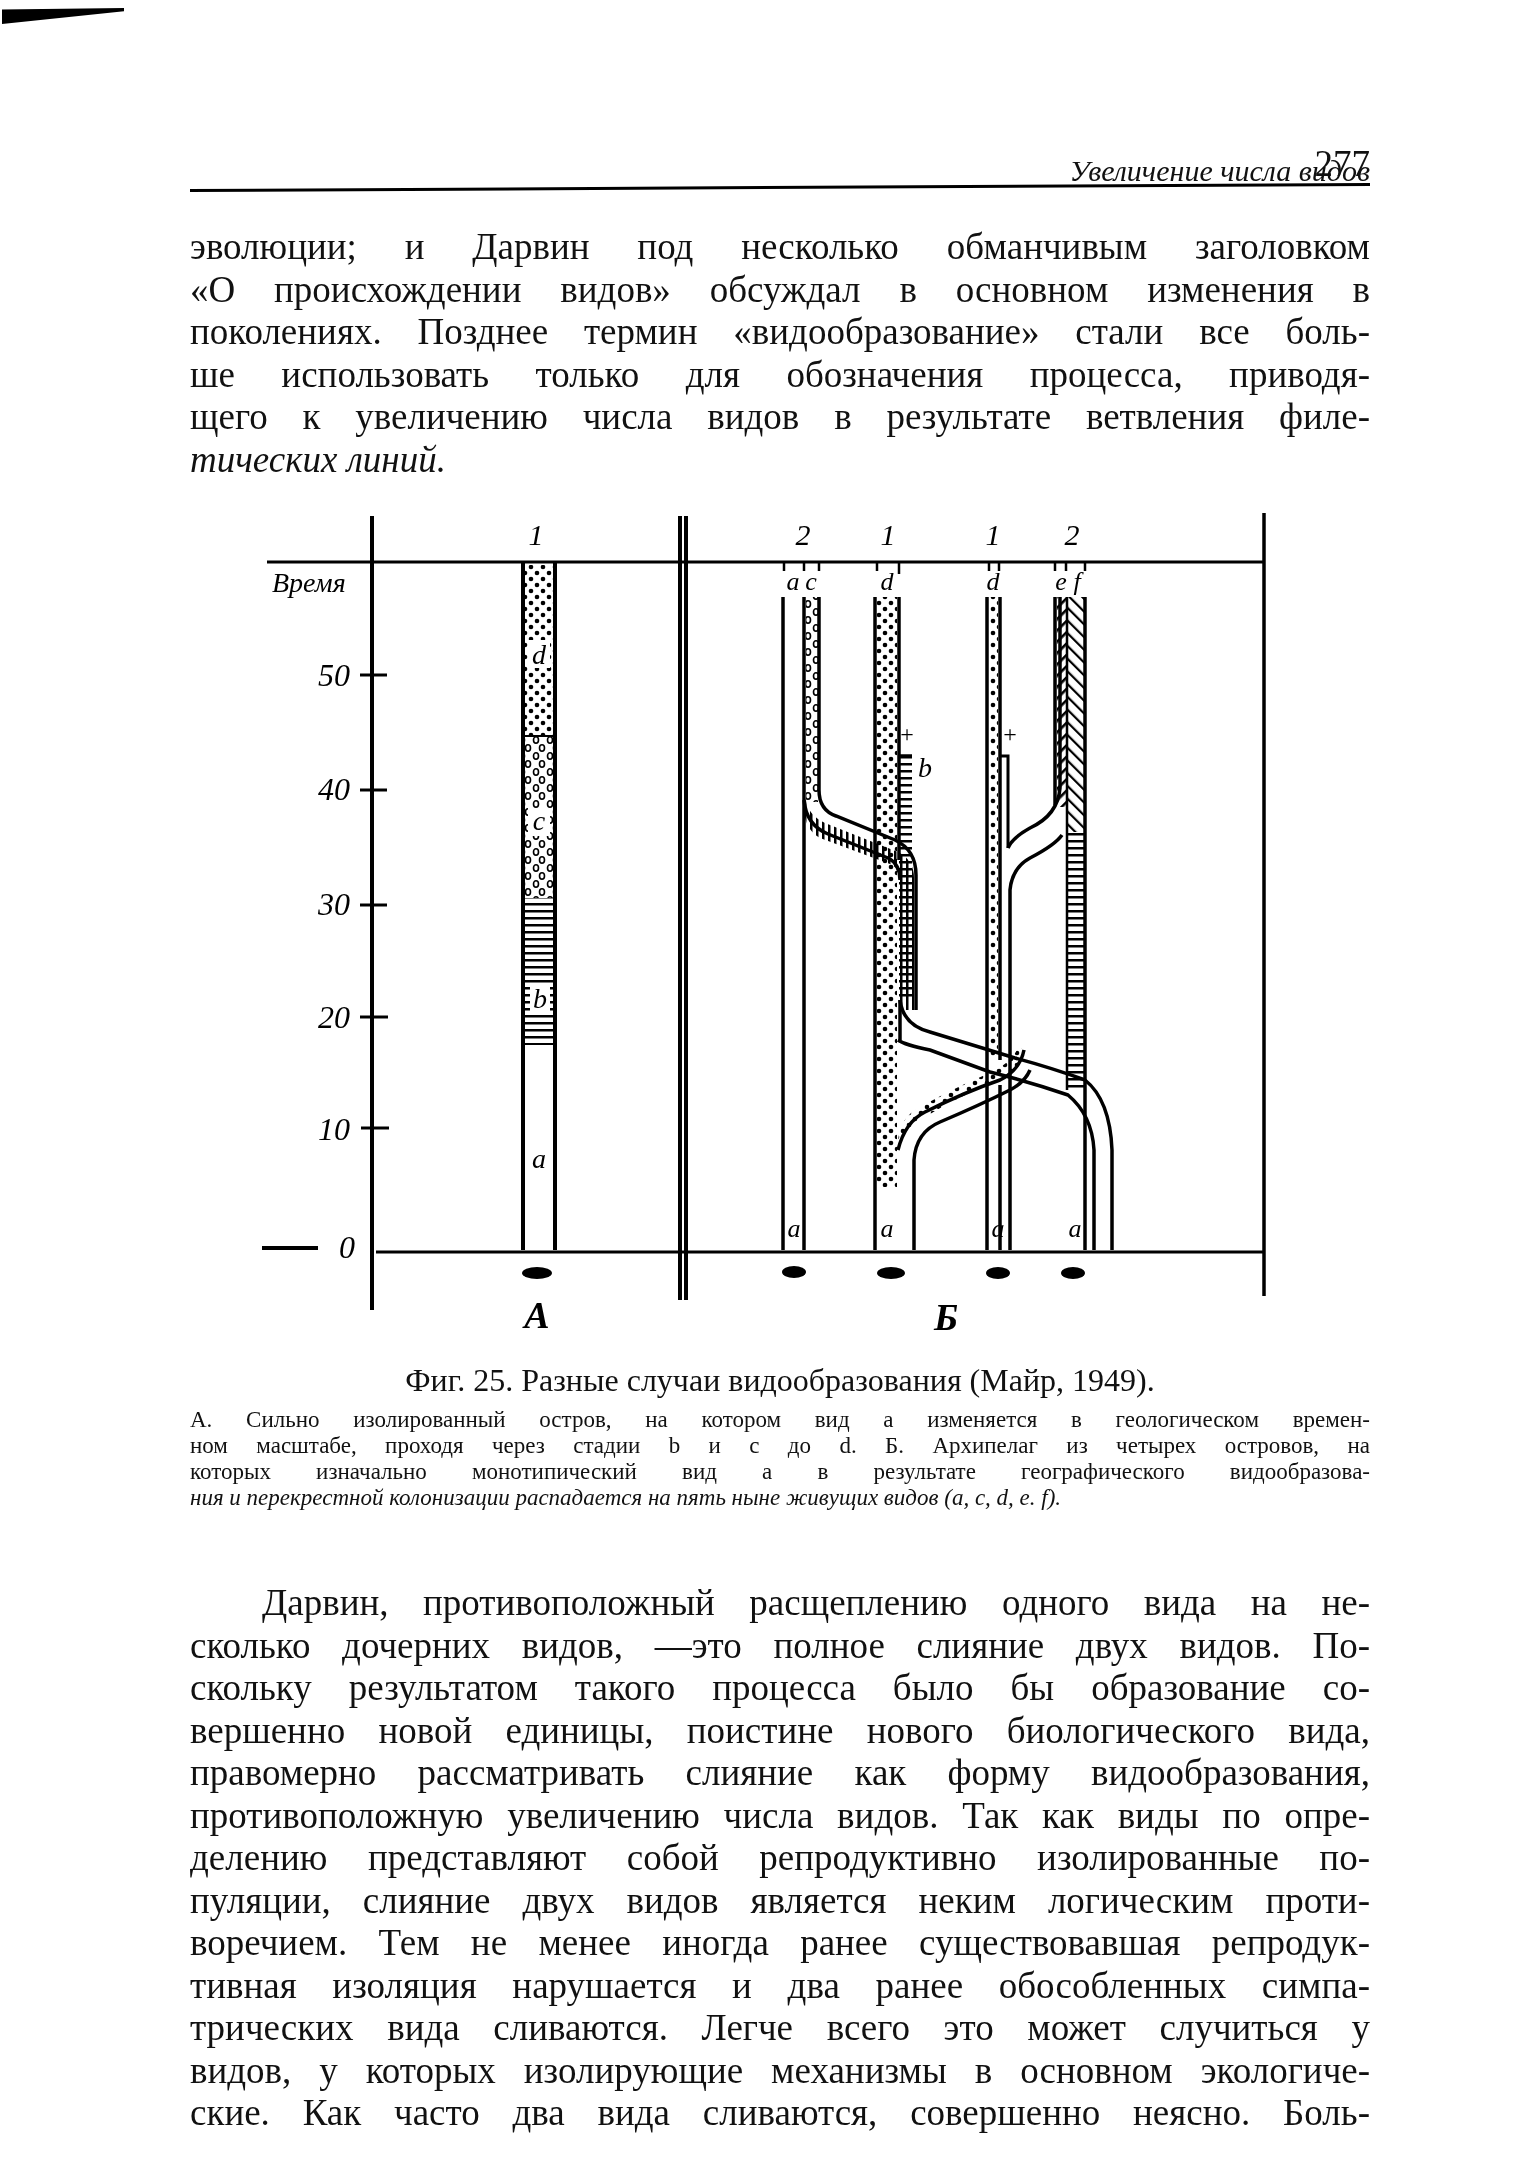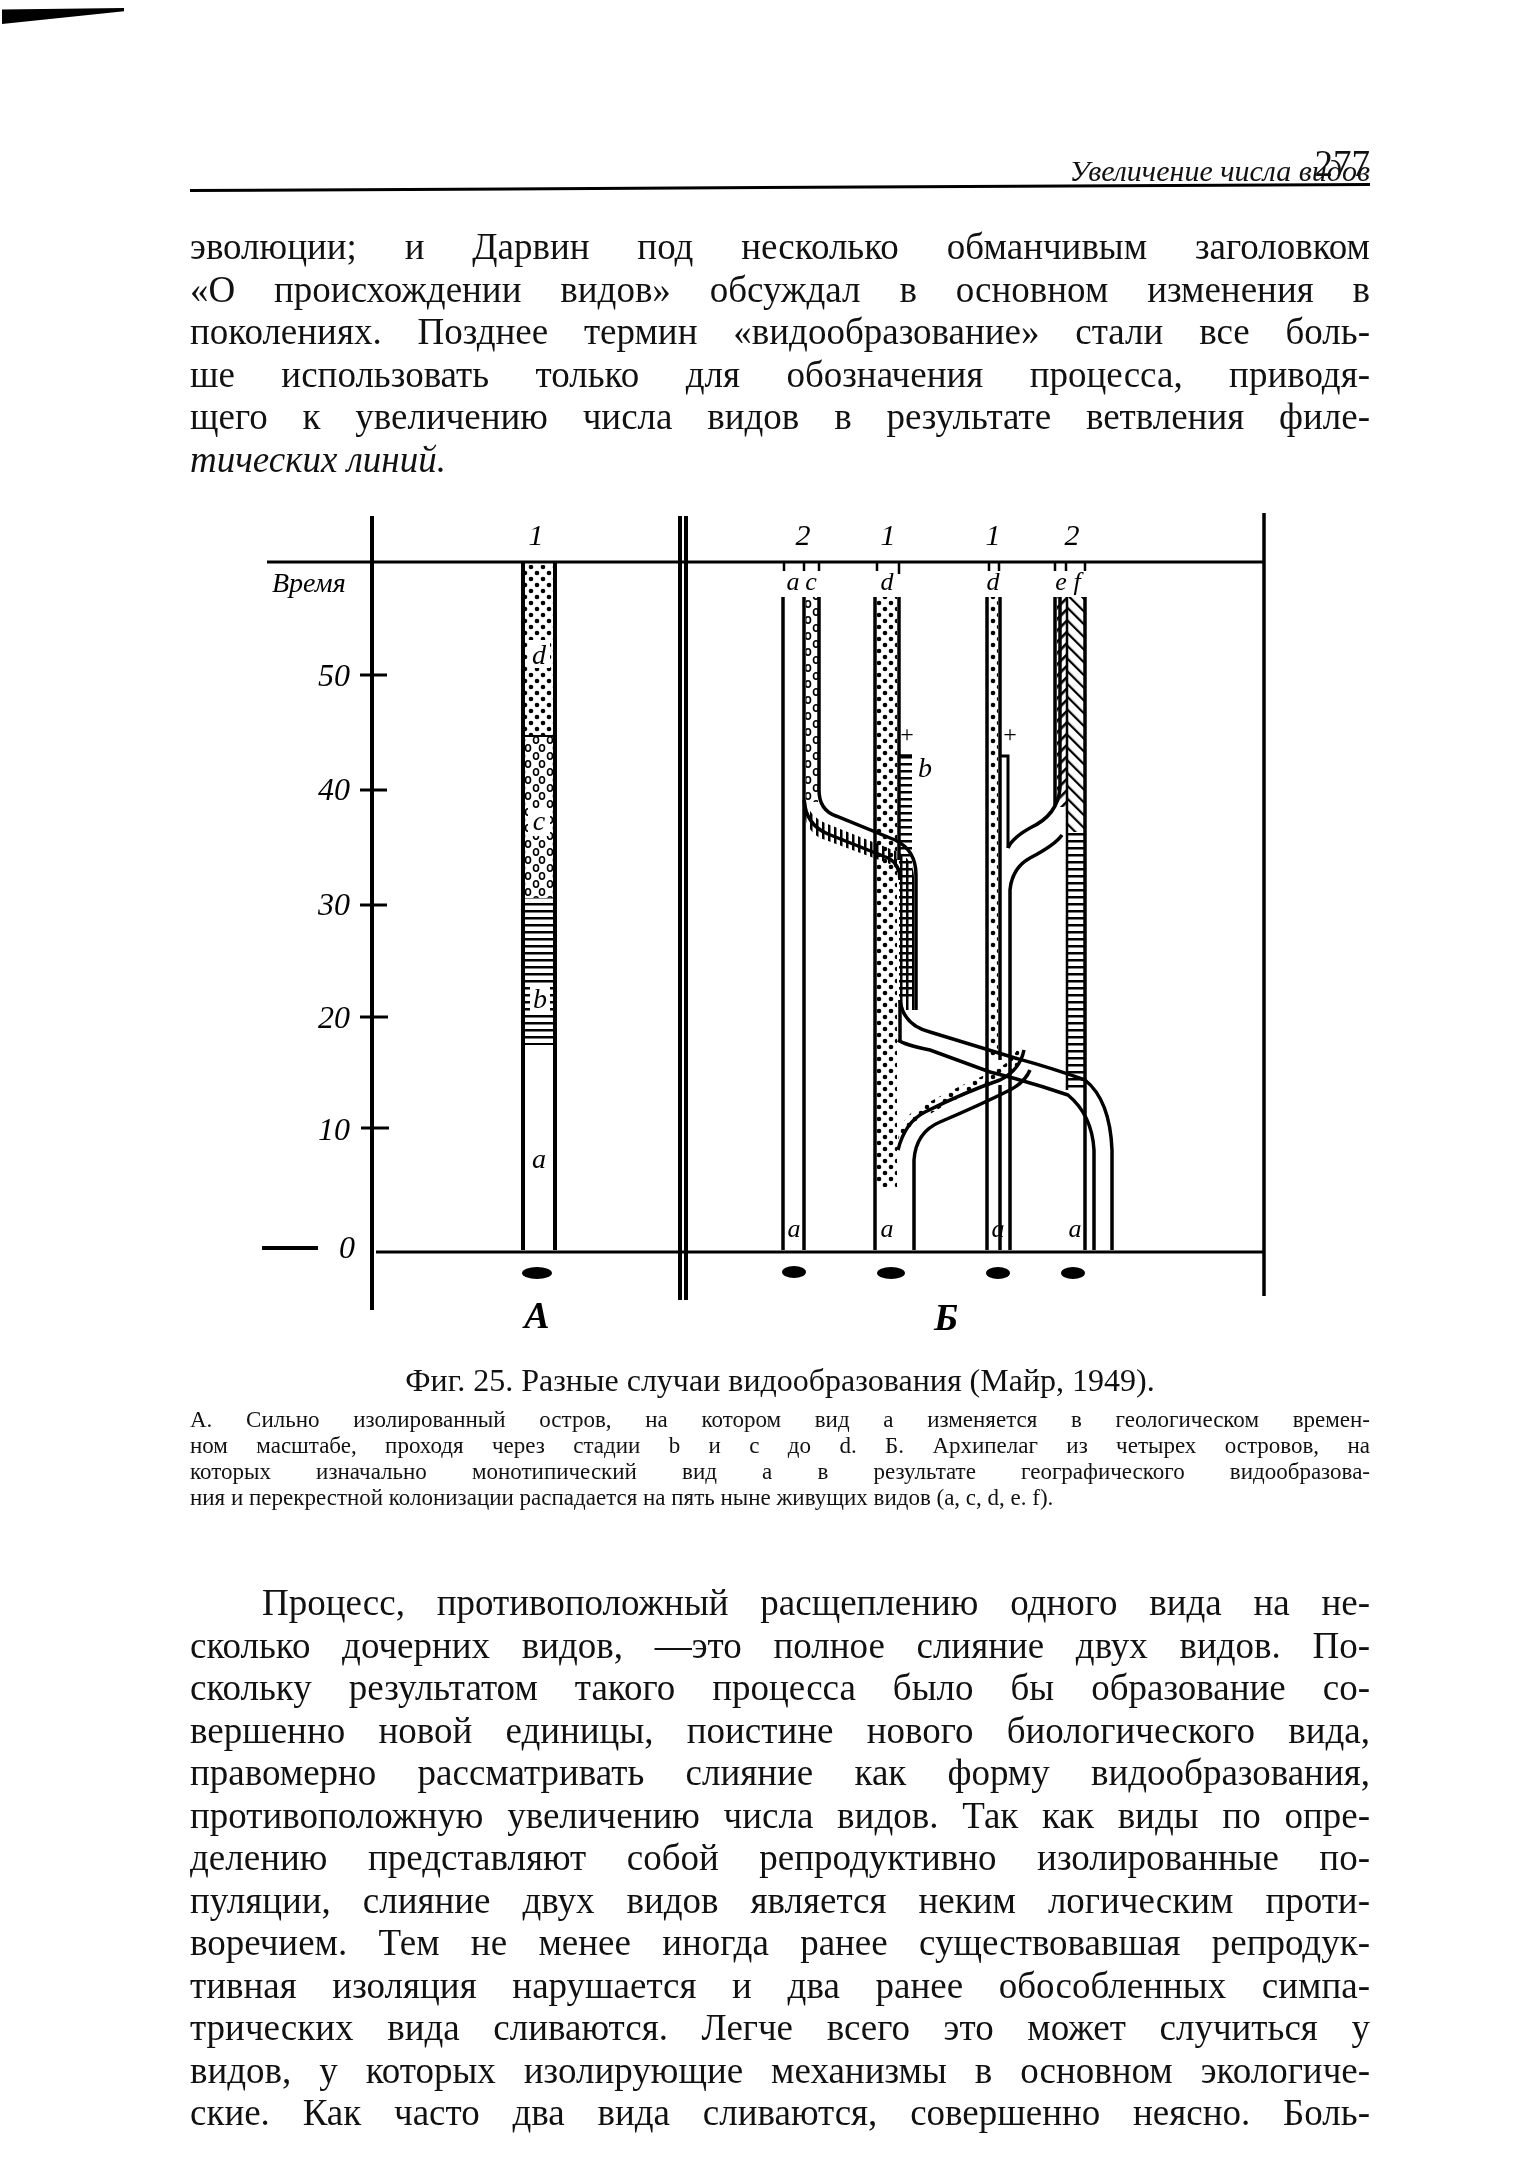--- a/index.html
+++ b/index.html
@@ -23,21 +23,21 @@
   .body-text .line.last { text-align-last: left; font-style: italic; }
   #para1 { top: 226px; }
   #para2 { top: 1582px; }
   .indent { padding-left: 72px; }
   #figure { position: absolute; left: 0; top: 500px; width: 1532px; height: 860px; }
   .caption-title { position: absolute; left: 190px; width: 1180px; top: 1362px;
     text-align: center; font-size: 32px; }
   .caption-body { position: absolute; left: 190px; width: 1180px; top: 1407px;
     font-size: 23px; line-height: 26px; font-family: "Liberation Serif", serif; }
   .caption-body .line { display: block; white-space: nowrap; text-align: justify; text-align-last: justify; }
-  .caption-body .line.last { text-align-last: left; }
+  .caption-body .line.last { text-align-last: left; font-style: italic; }
   svg text { font-family: "Liberation Serif", "DejaVu Serif", serif; }
 </style>
 </head>
 <body>
 
 <div class="scan-mark"></div>
 
 <div class="running-head">
   <div class="running-title">Увеличение числа видов</div>
   <div class="page-number">277</div>
@@ -208,21 +208,21 @@
 
 <div class="caption-title">Фиг. 25. Разные случаи видообразования (Майр, 1949).</div>
 <div class="caption-body">
   <span class="line">А. Сильно изолированный остров, на котором вид a изменяется в геологическом времен-</span>
   <span class="line">ном масштабе, проходя через стадии b и c до d. Б. Архипелаг из четырех островов, на</span>
   <span class="line">которых изначально монотипический вид a в результате географического видообразова-</span>
   <span class="line last">ния и перекрестной колонизации распадается на пять ныне живущих видов (a, c, d, e. f).</span>
 </div>
 
 <div class="body-text" id="para2">
-  <span class="line indent">Процесс, противоположный расщеплению одного вида на не-</span>
+  <span class="line indent">Дарвин, противоположный расщеплению одного вида на не-</span>
   <span class="line">сколько дочерних видов, —это полное слияние двух видов. По-</span>
   <span class="line">скольку результатом такого процесса было бы образование со-</span>
   <span class="line">вершенно новой единицы, поистине нового биологического вида,</span>
   <span class="line">правомерно рассматривать слияние как форму видообразования,</span>
   <span class="line">противоположную увеличению числа видов. Так как виды по опре-</span>
   <span class="line">делению представляют собой репродуктивно изолированные по-</span>
   <span class="line">пуляции, слияние двух видов является неким логическим проти-</span>
   <span class="line">воречием. Тем не менее иногда ранее существовавшая репродук-</span>
   <span class="line">тивная изоляция нарушается и два ранее обособленных симпа-</span>
   <span class="line">трических вида сливаются. Легче всего это может случиться у</span>

